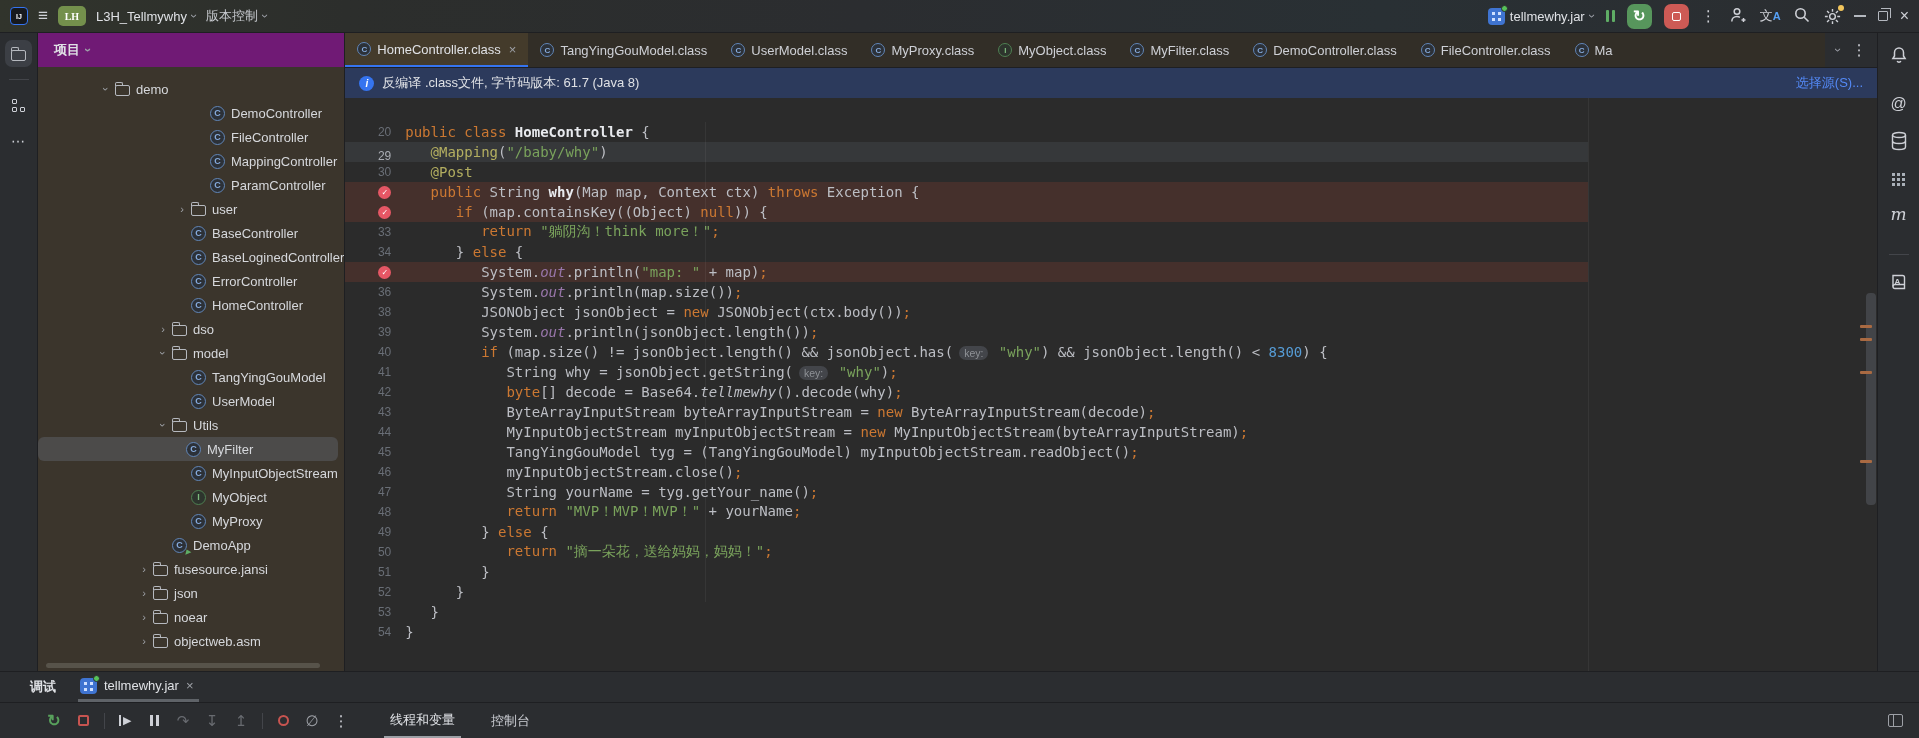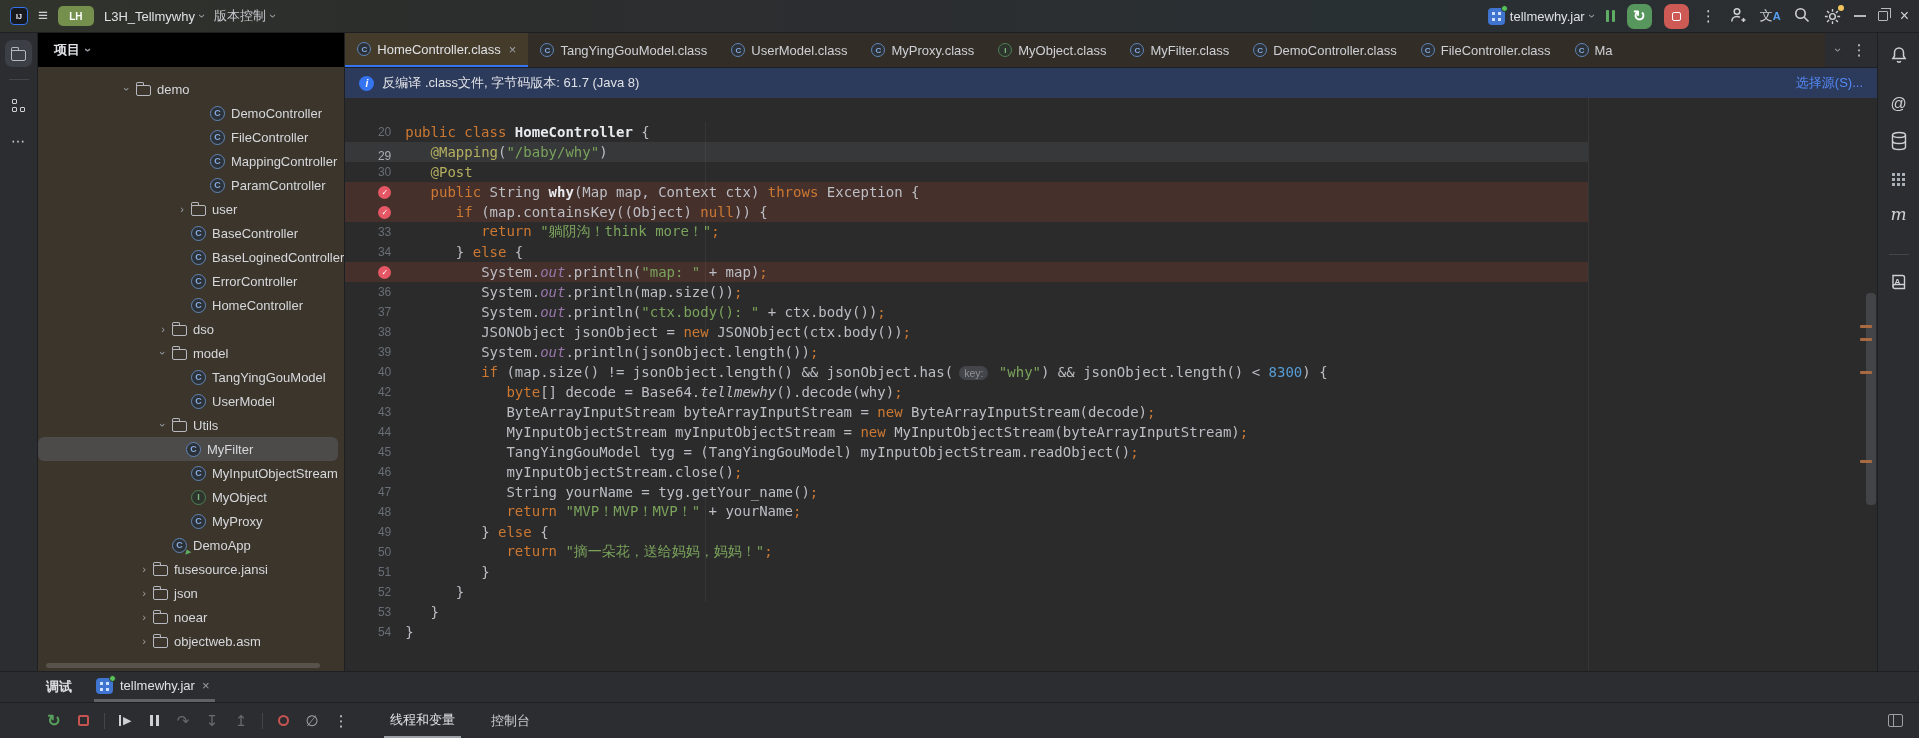--- a/index.html
+++ b/index.html
@@ -9,22 +9,22 @@
 
   
   .titlebar { flex:0 0 33px; display:flex; align-items:center; justify-content:space-between;
     background:linear-gradient(90deg,#31342c 0%,#2c2e2c 18%,#2b2d30 45%,#293034 72%,#2b2d30 100%);
     border-bottom:1px solid #1e1f22; padding:0 10px; font-size:13px; }
   .tb-left,.tb-right { display:flex; align-items:center; }
   .tb-left > * { margin-right:10px; }
   .idea-logo { width:18px; height:18px; border:1.5px solid #3574f0; border-radius:4px; background:#17191d;
     color:#fff; font-size:7px; font-weight:bold; display:flex; align-items:center; justify-content:center; }
   .hamburger { font-size:17px; color:#ced0d6; }
-  .lh-badge { width:36px; height:20px; border-radius:5px; background:#74904c; color:#fff; font-size:10px;
-    font-weight:700; display:flex; align-items:center; justify-content:center; }
+  .lh-badge { width:28px; height:20px; border-radius:5px; background:#74904c; color:#fff; font-size:10px;
+    font-weight:700; display:flex; align-items:center; justify-content:center;font-family:Liberation Serif, serif; }
   .tb-item { display:flex; align-items:center; gap:5px; color:#dfe1e5; }
   .tb-item.dim { color:#c6c9ce; }
   .chev { display:inline-block; transform:rotate(90deg); color:#9da0a8; font-size:12px; line-height:1; }
   .tb-right > * { margin-left:12px; }
   .ic-jar { width:17px; height:17px; border-radius:4px; background:#3f74d1; position:relative; flex:0 0 17px; }
   .ic-jar .dots { position:absolute; left:4px; top:4px; width:3px; height:3px; background:#cfe0ff;
     box-shadow:6px 0 #cfe0ff, 0 6px #cfe0ff, 6px 6px #cfe0ff; }
   .ic-jar .dot-green { position:absolute; top:-3px; right:-3px; width:7px; height:7px; border-radius:50%;
     background:#57c259; border:1.5px solid #2b2d30; }
   .pause-green { display:flex; gap:3px; }
@@ -56,21 +56,21 @@
   .rail-div { width:20px; height:1px; background:#43454a; margin:12px 0; }
   .ic-struct { position:relative; width:14px; height:14px; }
   .ic-struct i { position:absolute; width:5px; height:5px; border:1.4px solid #ced0d6; border-radius:1px; }
   .ic-struct i:nth-child(1){ left:0; top:0; } .ic-struct i:nth-child(2){ left:0; top:8px; } .ic-struct i:nth-child(3){ left:8px; top:8px; }
   .rail-more { color:#ced0d6; font-size:14px; letter-spacing:1px; margin-top:14px; }
 
   
   .project { flex:0 0 252px; background:#3b352c; border-right:1px solid #1e1f22; display:flex;
     flex-direction:column; position:relative; min-height:0; }
   .project-header { flex:0 0 34px; display:flex; align-items:center; gap:6px; padding-left:16px;
-    background:#000000; font-size:13px; font-weight:700; color:#dfe1e5; }
+    background:#701a75; font-size:13px; font-weight:700; color:#dfe1e5; }
   .tree { flex:1 1 auto; padding-top:10px; overflow:hidden; font-size:13px; }
   .trow { height:24px; display:flex; align-items:center; white-space:nowrap; color:#d6d8dc; }
   .trow.sel { background:#4c4b4a; border-radius:6px; margin-right:6px; }
   .tchev { width:18px; flex:0 0 18px; font-size:11px; color:#9da0a6; text-align:center; }
   .tchev .rot90 { display:inline-block; transform:rotate(90deg); }
   .ticon { margin-right:6px; flex:0 0 auto; }
   .ic-class { width:15px; height:15px; border-radius:50%; border:1.5px solid #6186b8; color:#86abdd;
     font-size:9px; font-weight:700; display:flex; align-items:center; justify-content:center; background:#2c3138; }
   .ic-class.ifc { border-color:#4e8052; color:#7cba7c; background:#2d342d; }
   .icwrap { position:relative; display:inline-flex; }
@@ -117,21 +117,21 @@
   .at-icon { font-size:16px; color:#ced0d6; }
   .ic-grid { width:13px; height:13px; position:relative; }
   .ic-grid i { position:absolute; width:3px; height:3px; background:#aab0b8;
     box-shadow:5px 0 #aab0b8, 10px 0 #aab0b8, 0 5px #aab0b8, 5px 5px #aab0b8, 10px 5px #aab0b8, 0 10px #aab0b8, 5px 10px #aab0b8, 10px 10px #aab0b8; }
   .maven { font-family:"DejaVu Serif", serif; font-style:italic; font-size:17px; color:#ced0d6; }
   .book-wrap { position:relative; }
   .book-a { position:absolute; left:5px; top:4px; font-size:8px; font-weight:700; color:#ced0d6; }
 
   
   .debug { flex:0 0 66px; border-top:1px solid #1e1f22; background:#2b2d30; display:flex; flex-direction:column; }
-  .debug-tabs { flex:0 0 30px; display:flex; align-items:center; padding-left:46px; border-bottom:1px solid #1e1f22; }
+  .debug-tabs { flex:0 0 30px; display:flex; align-items:center; padding-left:30px; border-bottom:1px solid #1e1f22; }
   .debug-title { font-size:13px; font-weight:700; margin-right:22px; }
   .debug-tab { height:30px; display:flex; align-items:center; gap:7px; font-size:13px; color:#dfe1e5;
     border-bottom:3px solid #5f6368; padding:0 6px 0 2px; }
   .debug-tab .ic-jar { width:16px; height:16px; }
   .debug-toolbar { flex:1 1 auto; display:flex; align-items:center; padding-left:44px; position:relative; }
   .dt { display:flex; align-items:center; justify-content:center; width:20px; margin-right:9px; }
   .g-rerun { color:#58a15c; font-size:16px; font-weight:bold; }
   .sq-stop { width:11px; height:11px; border:2px solid #c75450; border-radius:2px; }
   .dt-div { width:1px; height:16px; background:#43454a; margin:0 10px 0 2px; }
   .resume { display:flex; align-items:center; gap:2px; }
@@ -227,21 +227,21 @@
         </div>
       <div class="rail-more">⋯</div>
     </nav>
 
     <aside class="project">
       <div class="project-header">
         <span>项目</span>
         <span class="chev">›</span>
       </div>
       <div class="tree" id="tree">
-          <div class="trow" style="padding-left: 80px;">
+          <div class="trow" style="padding-left: 59px;">
             <span class="tchev"><i class="rot90" style="font-style: normal;">›</i></span>
             <span class="ticon ic-folder"></span>
             <span>demo</span>
           </div>
           <div class="trow" style="padding-left: 154px;">
             <span class="tchev"></span>
             <span class="ticon ic-class">C</span>
             <span>DemoController</span>
           </div>
           <div class="trow" style="padding-left: 154px;">
@@ -450,34 +450,34 @@
               <div class="gutter">
                 <span class="bp-dot">✓</span>
               </div>
               <div class="ltext">         <span class="c-d">System.</span><span class="c-f">out</span><span class="c-d">.println(</span><span class="c-s">"map: "</span><span class="c-d"> + map)</span><span class="c-k">;</span></div>
             </div>
             <div class="code-row">
               <div class="gutter">36</div>
               <div class="ltext">         <span class="c-d">System.</span><span class="c-f">out</span><span class="c-d">.println(map.size())</span><span class="c-k">;</span></div>
             </div>
             <div class="code-row">
-              <div class="gutter">37</div>
-              <div class="ltext">         <span class="c-d">System.</span><span class="c-f">out</span><span class="c-d">.println(</span><span class="c-s">"ctx.body(): "</span><span class="c-d"> + ctx.body())</span><span class="c-k">;</span></div>
-            </div>
-            <div class="code-row">
               <div class="gutter">38</div>
               <div class="ltext">         <span class="c-d">JSONObject jsonObject = </span><span class="c-k">new </span><span class="c-d">JSONObject(ctx.body())</span><span class="c-k">;</span></div>
             </div>
             <div class="code-row">
               <div class="gutter">39</div>
               <div class="ltext">         <span class="c-d">System.</span><span class="c-f">out</span><span class="c-d">.println(jsonObject.length())</span><span class="c-k">;</span></div>
             </div>
             <div class="code-row">
               <div class="gutter">40</div>
               <div class="ltext">         <span class="c-k">if </span><span class="c-d">(map.size() != jsonObject.length() &amp;&amp; jsonObject.has(</span><span class="hint">key:</span><span class="c-s"> "why"</span><span class="c-d">) &amp;&amp; jsonObject.length() &lt; </span><span class="c-n">8300</span><span class="c-d">) {</span></div>
+            </div>
+            <div class="code-row">
+              <div class="gutter">41</div>
+              <div class="ltext">            <span class="c-d">String why = jsonObject.getString(</span><span class="hint">key:</span><span class="c-s"> "why"</span><span class="c-d">)</span><span class="c-k">;</span></div>
             </div>
             <div class="code-row">
               <div class="gutter">42</div>
               <div class="ltext">            <span class="c-k">byte</span><span class="c-d">[] decode = Base64.</span><span class="c-i">tellmewhy</span><span class="c-d">().decode(why)</span><span class="c-k">;</span></div>
             </div>
             <div class="code-row">
               <div class="gutter">43</div>
               <div class="ltext">            <span class="c-d">ByteArrayInputStream byteArrayInputStream = </span><span class="c-k">new </span><span class="c-d">ByteArrayInputStream(decode)</span><span class="c-k">;</span></div>
             </div>
             <div class="code-row">

